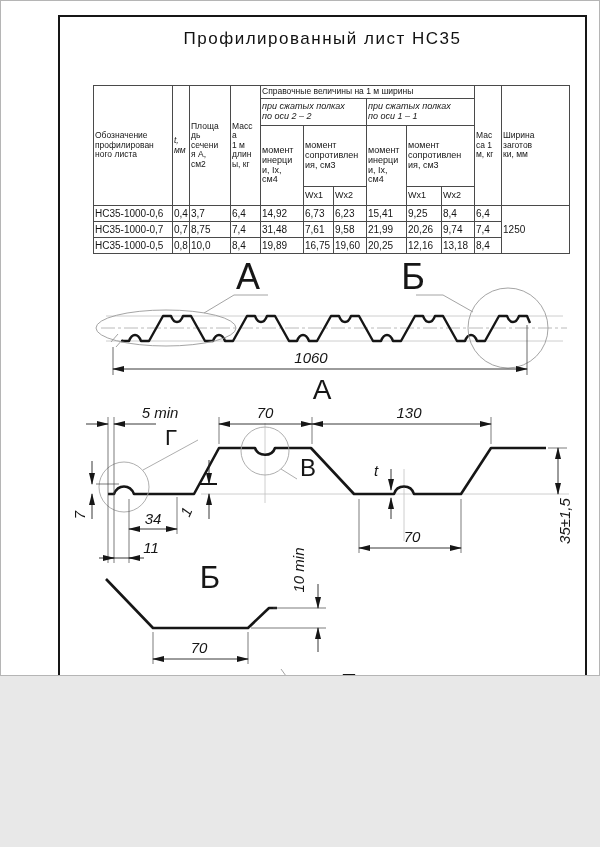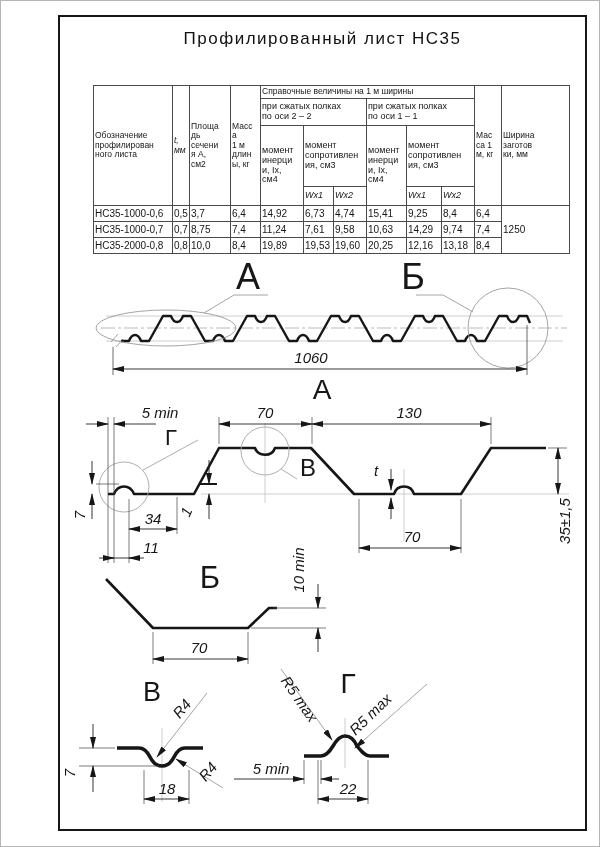--- a/index.html
+++ b/index.html
@@ -1,24 +1,24 @@
 <!DOCTYPE html>
 <html><head>
 <meta charset="utf-8">
 <style>
   html,body { margin:0; padding:0; background:#e8e8e8; font-family:"Liberation Sans","DejaVu Sans",sans-serif; }
-  .page { position:relative; width:600px; height:847px; background:#ffffff; border:1px solid #b5b5b5; box-sizing:border-box; overflow:hidden; }
+  .page { position:relative; width:600px; height:676px; background:#ffffff; border:1px solid #b5b5b5; box-sizing:border-box; overflow:hidden; }
   .frame { position:absolute; left:57px; top:14px; width:529px; height:816px; border:2px solid #161616; box-sizing:border-box; }
   .doc-title { position:absolute; left:57px; top:28px; width:529px; text-align:center; font-size:17px; letter-spacing:1.5px; color:#111; }
   table.spec { position:absolute; left:92px; top:84px; border-collapse:collapse; table-layout:fixed; width:476px; }
   table.spec td { border:1px solid #4a4a4a; text-align:left; vertical-align:middle; padding:0 1px; font-size:9px; line-height:1.1; color:#161616; white-space:pre-line; overflow:hidden; }
   tr.h1 td { height:12px; font-size:8.5px; }
-  tr.h2 td { height:26px; }
+  tr.h2 td { height:26px;font-style:italic; }
   tr.h3 td { height:60px; }
-  tr.h4 td { height:18px;font-style:italic; }
+  tr.h4 td { height:18px; }
   tr.dr td { height:15px; font-size:10px; white-space:nowrap; }
   .it { font-style:italic; }
   svg { position:absolute; overflow:visible; }
   svg text { fill:#161616; font-family:"Liberation Sans","DejaVu Sans",sans-serif; }
   .dimtxt { font-style:italic; font-size:15px; }
   .sect { font-size:28px; }
 </style>
 </head>
 <body>
 
@@ -89,52 +89,52 @@
 ия, см3</td>
     </tr>
     <tr class="h4">
       <td>Wx1</td>
       <td>Wx2</td>
       <td>Wx1</td>
       <td>Wx2</td>
     </tr>
     <tr class="dr">
       <td>НС35-1000-0,6</td>
-      <td>0,5</td>
+      <td>0,4</td>
       <td>3,7</td>
       <td>6,4</td>
       <td>14,92</td>
       <td>6,73</td>
-      <td>4,74</td>
+      <td>6,23</td>
       <td>15,41</td>
       <td>9,25</td>
       <td>8,4</td>
       <td>6,4</td>
       <td rowspan="3">1250</td>
     </tr>
     <tr class="dr">
       <td>НС35-1000-0,7</td>
       <td>0,7</td>
       <td>8,75</td>
       <td>7,4</td>
-      <td>11,24</td>
+      <td>31,48</td>
       <td>7,61</td>
       <td>9,58</td>
-      <td>10,63</td>
-      <td>14,29</td>
+      <td>21,99</td>
+      <td>20,26</td>
       <td>9,74</td>
       <td>7,4</td>
     </tr>
     <tr class="dr">
-      <td>НС35-2000-0,8</td>
+      <td>НС35-1000-0,5</td>
       <td>0,8</td>
       <td>10,0</td>
       <td>8,4</td>
       <td>19,89</td>
-      <td>19,53</td>
+      <td>16,75</td>
       <td>19,60</td>
       <td>20,25</td>
       <td>12,16</td>
       <td>13,18</td>
       <td>8,4</td>
     </tr>
   </tbody>
     </table>
 
   <svg style="left:60px; top:250px;" width="512" height="140" viewBox="0 0 512 140">

